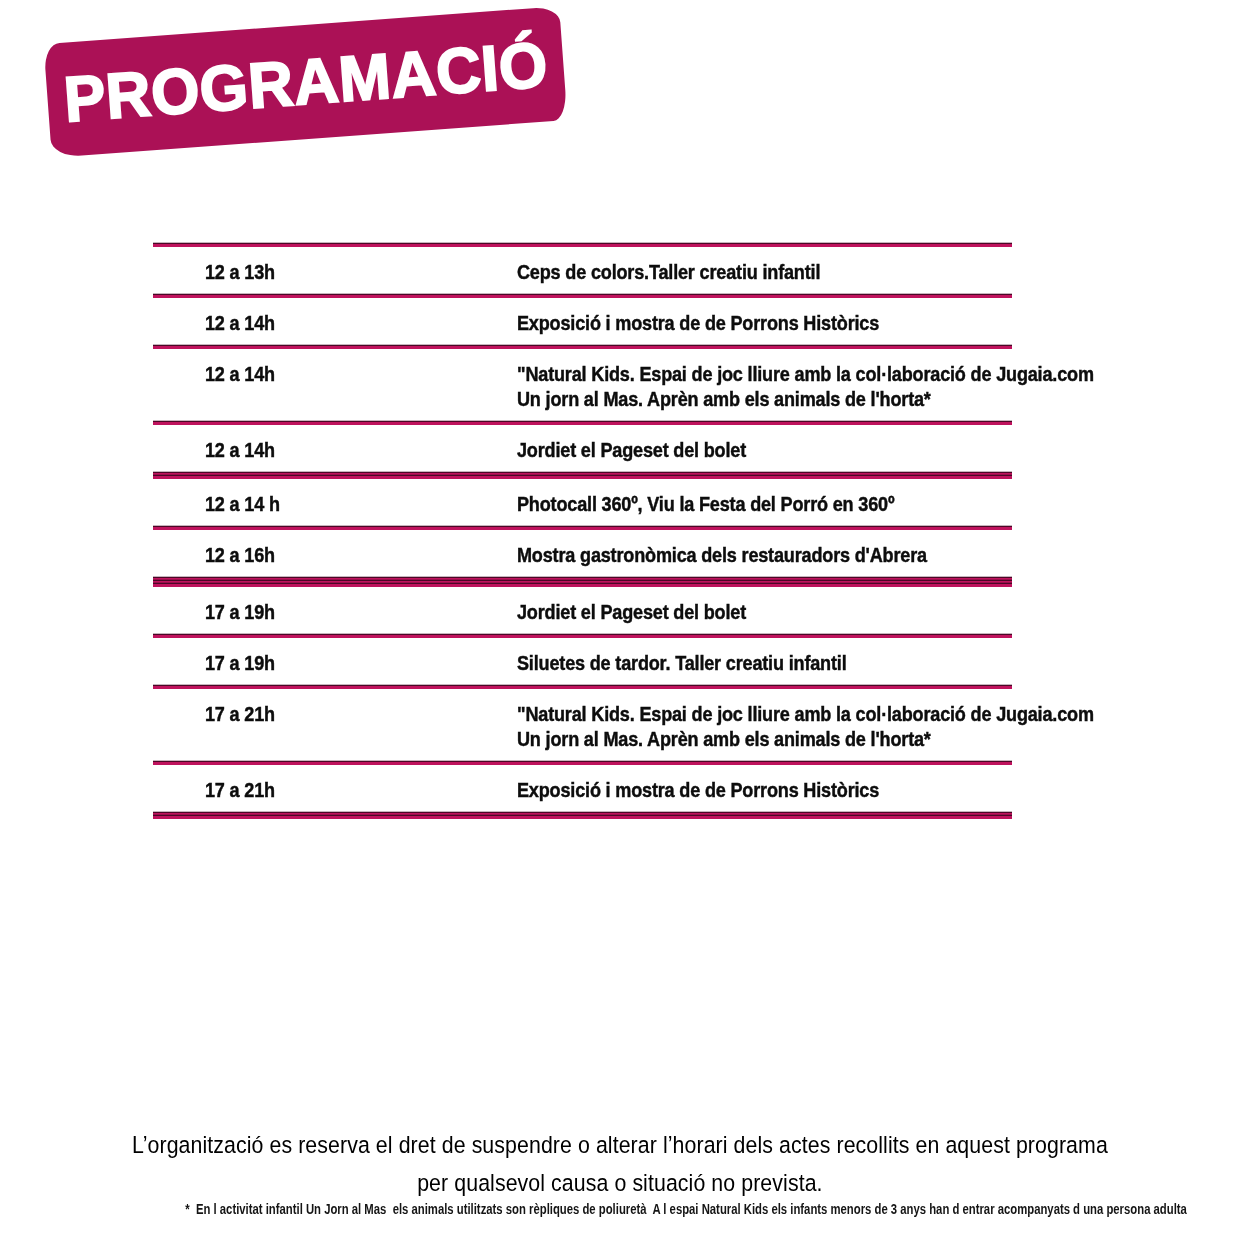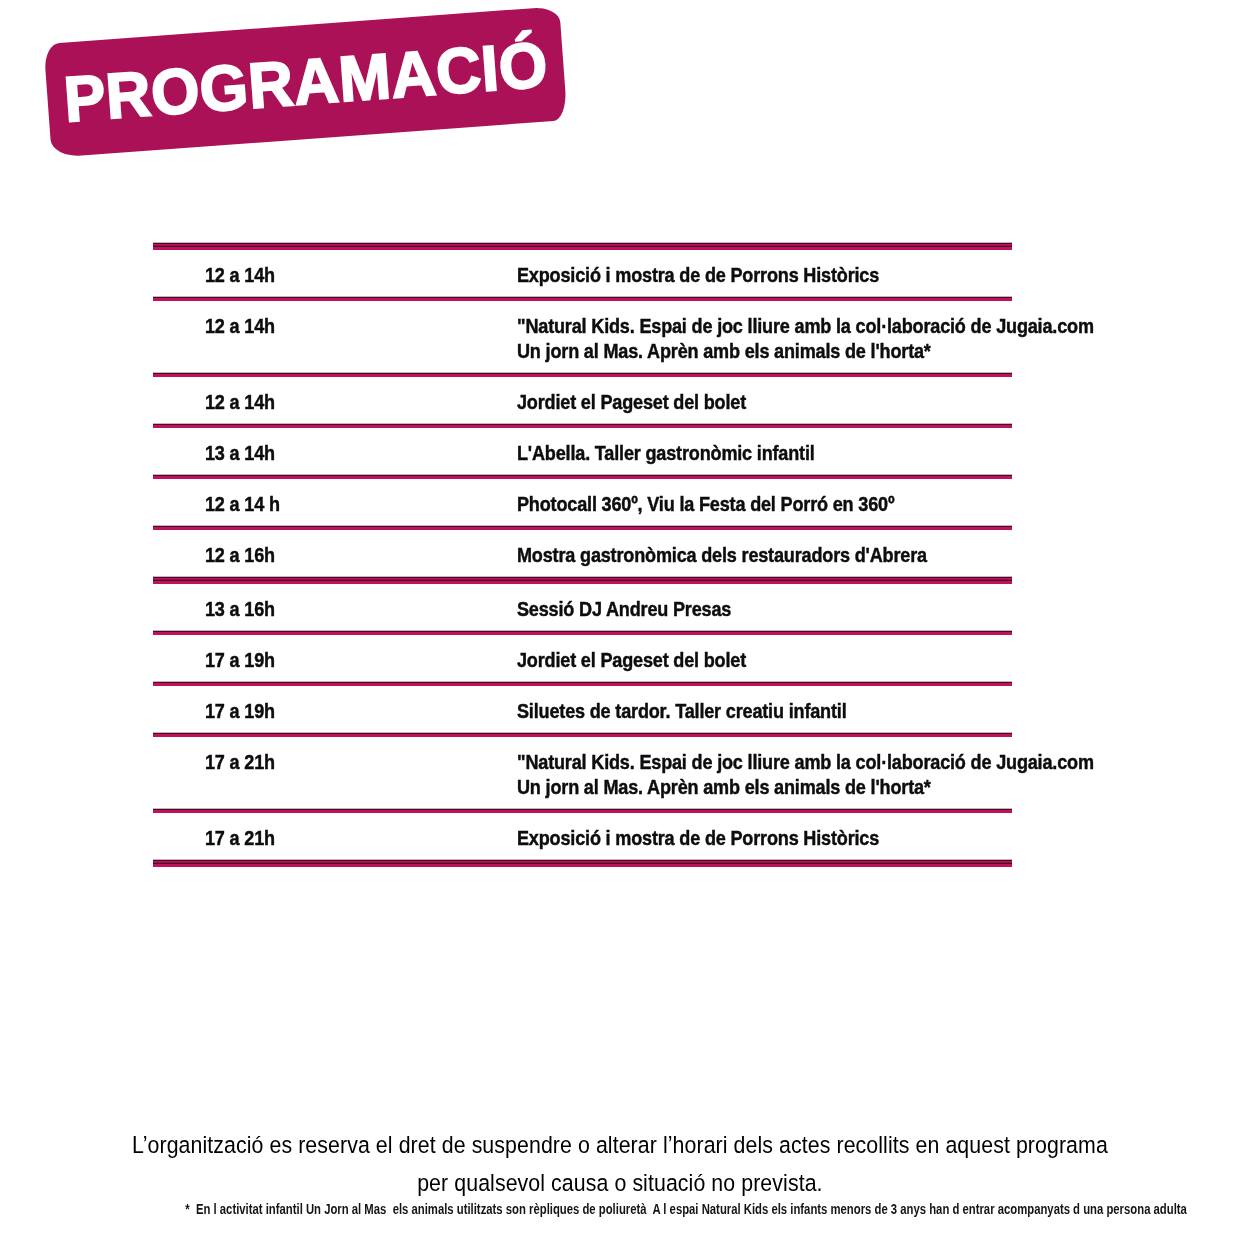--- a/index.html
+++ b/index.html
@@ -152,57 +152,53 @@
 
 <div class="page">
 
   <div class="badge">
     <span class="badge-label">PROGRAMACIÓ</span>
   </div>
 
 
   <div class="table">
       <div class="sep"></div>
+      <div class="row">
+        <div class="cell time">12 a 13h</div>
+        <div class="cell activity">Ceps de colors.Taller creatiu infantil</div>
+      </div>
       <div class="sep"></div>
       <div class="row">
         <div class="cell time">12 a 14h</div>
         <div class="cell activity">Exposició i mostra de de Porrons Històrics</div>
       </div>
       <div class="sep"></div>
       <div class="row">
         <div class="cell time">12 a 14h</div>
         <div class="cell activity">"Natural Kids. Espai de joc lliure amb la col·laboració de Jugaia.com
 Un jorn al Mas. Aprèn amb els animals de l'horta*</div>
       </div>
       <div class="sep"></div>
       <div class="row">
         <div class="cell time">12 a 14h</div>
         <div class="cell activity">Jordiet el Pageset del bolet</div>
       </div>
       <div class="sep"></div>
-      <div class="row">
-        <div class="cell time">13 a 14h</div>
-        <div class="cell activity">L'Abella. Taller gastronòmic infantil</div>
-      </div>
       <div class="sep"></div>
       <div class="row">
         <div class="cell time">12 a 14 h</div>
         <div class="cell activity">Photocall 360º, Viu la Festa del Porró en 360º</div>
       </div>
       <div class="sep"></div>
       <div class="row">
         <div class="cell time">12 a 16h</div>
         <div class="cell activity">Mostra gastronòmica dels restauradors d'Abrera</div>
       </div>
       <div class="sep"></div>
       <div class="sep"></div>
-      <div class="row">
-        <div class="cell time">13 a 16h</div>
-        <div class="cell activity">Sessió DJ Andreu Presas</div>
-      </div>
       <div class="sep"></div>
       <div class="row">
         <div class="cell time">17 a 19h</div>
         <div class="cell activity">Jordiet el Pageset del bolet</div>
       </div>
       <div class="sep"></div>
       <div class="row">
         <div class="cell time">17 a 19h</div>
         <div class="cell activity">Siluetes de tardor. Taller creatiu infantil</div>
       </div>

